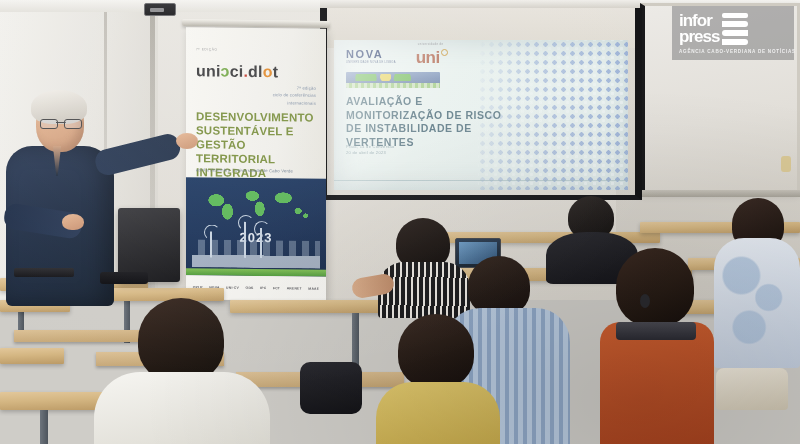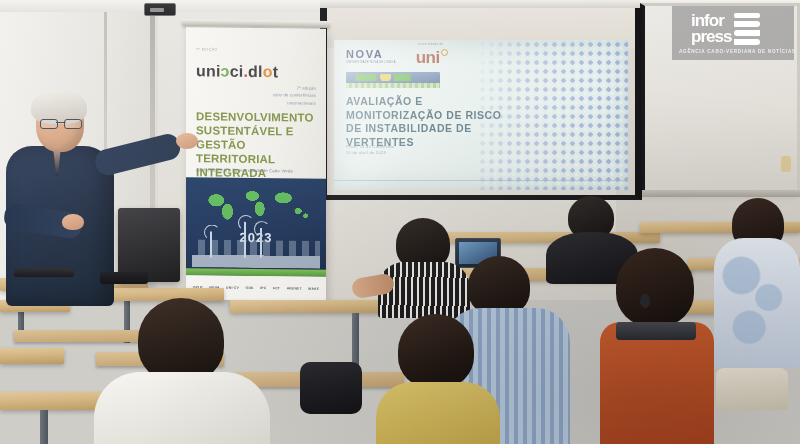--- a/index.html
+++ b/index.html
@@ -341,21 +341,21 @@
   .sil-body { position:absolute; border-radius:44% 44% 8% 8%; }
 
   
   .watermark {
     position:absolute; left:672px; top:6px; width:122px; height:54px;
     background:rgba(120,120,122,.52);
     display:flex; flex-direction:column; justify-content:center;
     padding:4px 7px;
   }
   .wm-rows { display:flex; align-items:center; gap:3px; }
-  .wm-text { line-height:.92;margin-left:12px; }
+  .wm-text { line-height:.92; }
   .wm-text .l1, .wm-text .l2 {
     display:block; color:#ffffff; font-weight:700; letter-spacing:-1px;
     font-size:17px;
   }
   .wm-mark {
     width:26px; height:34px; position:relative; flex:0 0 auto;
   }
   .wm-mark i {
     position:absolute; left:0; background:#fff; border-radius:2px;
     display:block;

